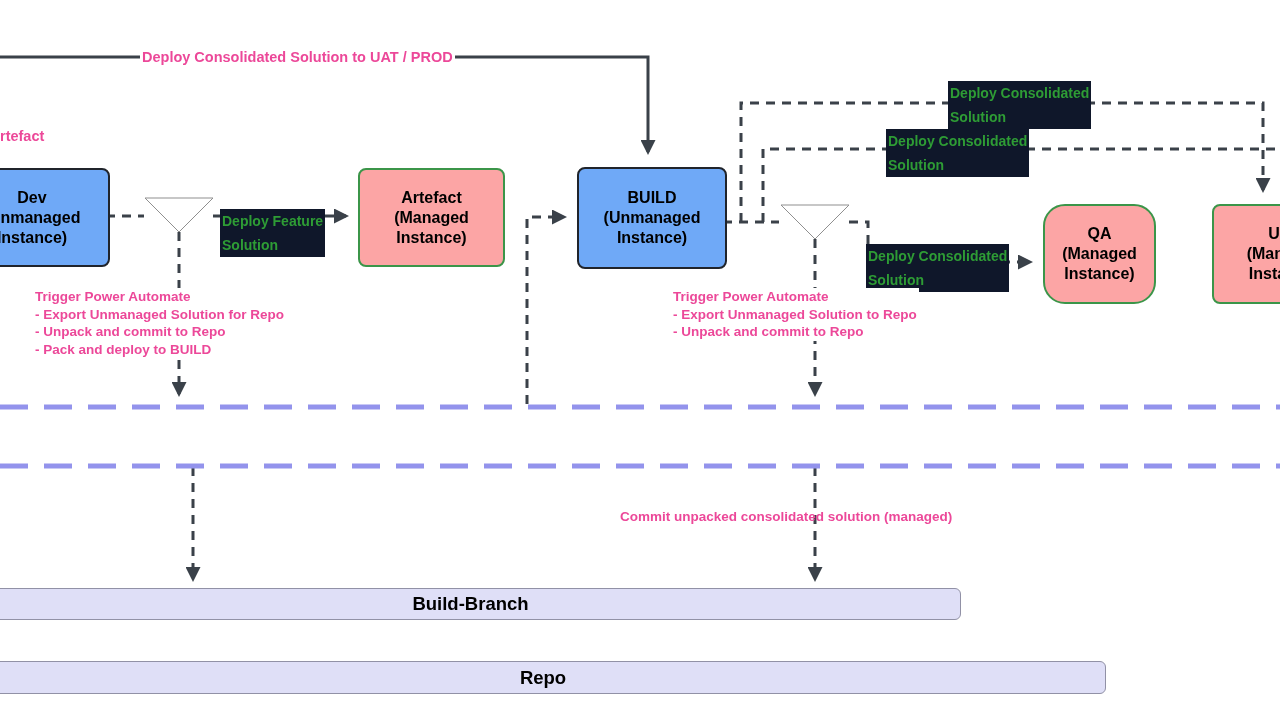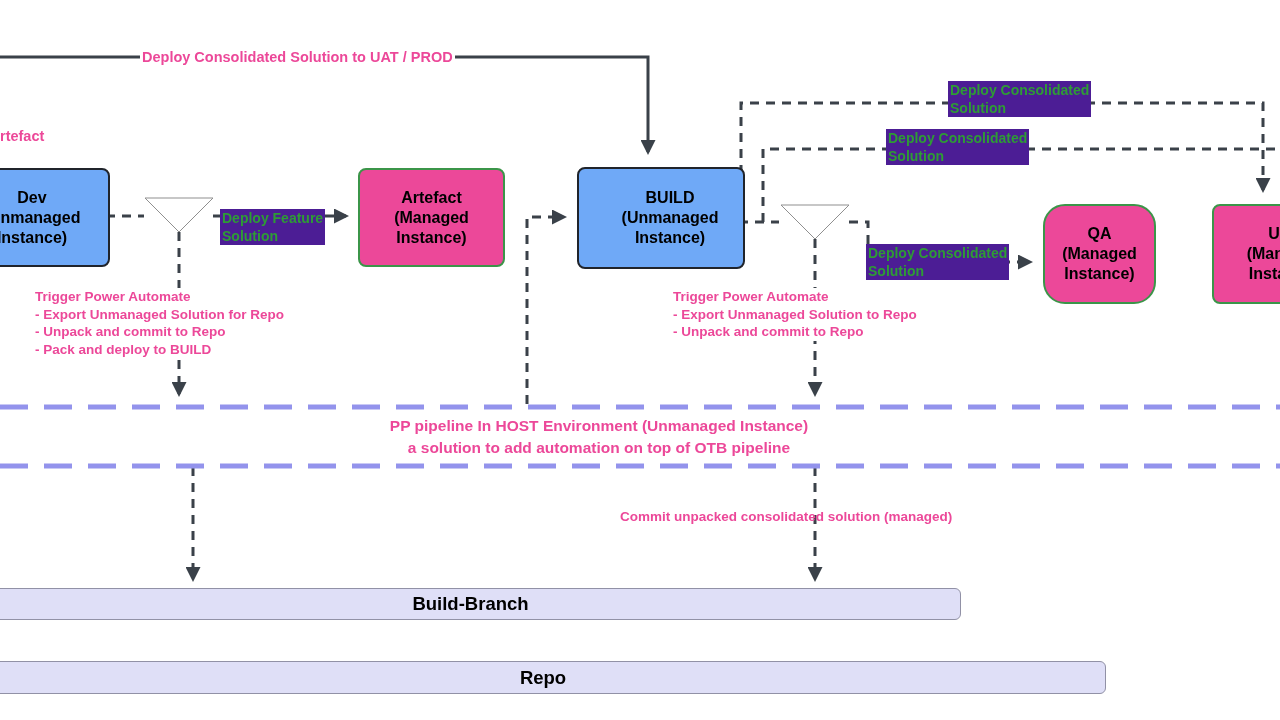--- a/index.html
+++ b/index.html
@@ -4,23 +4,23 @@
 <style>
   html,body{margin:0;padding:0;}
   body{width:1280px;height:720px;overflow:hidden;background:#ffffff;
        font-family:"Liberation Sans",sans-serif;}
   #stage{position:relative;width:1280px;height:720px;overflow:hidden;}
   #wires{position:absolute;left:0;top:0;width:1280px;height:720px;}
   .node{position:absolute;display:flex;align-items:center;justify-content:center;
         text-align:center;font-weight:700;font-size:16px;line-height:20px;color:#000;
         border-radius:8px;white-space:pre-line;}
   .node.blue{background:#6FA9F7;border:2px solid #20242b;}
-  .node.green{background:#ec4899;border:2px solid #3B9549;}
+  .node.green{background:#fca5a5;border:2px solid #3B9549;}
   .lbl{position:absolute;font-weight:700;color:#ec4899;white-space:pre-line;}
-  .edge-label{color:#2E9C35;font-size:14px;line-height:18px;background:#4c1d95;padding:0 2px;}
+  .edge-label{color:#2E9C35;font-size:14px;line-height:24px;background:#0f172a;padding:0 2px;}
   .flow-label{font-size:14.5px;line-height:16px;background:#ffffff;padding:0 2px;}
   .ann{font-size:13.5px;line-height:17.5px;background:#ffffff;padding:0 2px;}
   .ann.clear{background:transparent;}
   .band-text{font-size:15.5px;line-height:21.5px;text-align:center;width:600px;}
   .branch-bar{position:absolute;display:flex;align-items:center;justify-content:center;
         background:#DFDFF7;border:1px solid #9191A6;border-radius:6px;
         font-weight:700;font-size:18.5px;color:#000;}
 </style>
 </head>
 <body>
@@ -63,21 +63,21 @@
     <polygon points="145,198 213,198 179,232" fill="#FFFFFF" stroke="#8f8f8f" stroke-width="1"></polygon>
     <polygon points="781,205 849,205 815,239" fill="#FFFFFF" stroke="#8f8f8f" stroke-width="1"></polygon>
   </svg>
 
   <div class="node blue" style="left:-46px;top:168px;width:152px;height:95px;">Dev
 (Unmanaged
 Instance)</div>
   <div class="node green" style="left:358px;top:168px;width:143px;height:95px;">Artefact
 (Managed
 Instance)</div>
-  <div class="node blue" style="left:577px;top:167px;width:146px;height:98px;padding-left:18px;">BUILD
+  <div class="node blue" style="left:577px;top:167px;width:146px;height:98px;">BUILD
 (Unmanaged
 Instance)</div>
   <div class="node green" style="left:1043px;top:204px;width:109px;height:96px;border-radius:22px;">QA
 (Managed
 Instance)</div>
   <div class="node green" style="left:1212px;top:204px;width:140px;height:96px;">UAT
 (Managed
 Instance)</div>
 
   <div class="lbl flow-label" style="left:140px;top:49px;">Deploy Consolidated Solution to UAT / PROD</div>
@@ -94,22 +94,20 @@
 
   <div class="lbl ann" style="left:33px;top:288px;">Trigger Power Automate
 - Export Unmanaged Solution for Repo
 - Unpack and commit to Repo
 - Pack and deploy to BUILD</div>
   <div class="lbl ann" style="left:671px;top:288px;">Trigger Power Automate
 - Export Unmanaged Solution to Repo
 - Unpack and commit to Repo</div>
   <div class="lbl ann clear" style="left:618px;top:508px;">Commit unpacked consolidated solution (managed)</div>
 
-  <div class="lbl band-text" style="left:299px;top:415px;">PP pipeline In HOST Environment (Unmanaged Instance)
-a solution to add automation on top of OTB pipeline</div>
 
   <div class="branch-bar" style="left:-20px;top:588px;width:979px;height:30px;">
     <span>Build-Branch</span>
   </div>
   <div class="branch-bar" style="left:-20px;top:661px;width:1124px;height:31px;">
     <span>Repo</span>
   </div>
 
 </div>
 

